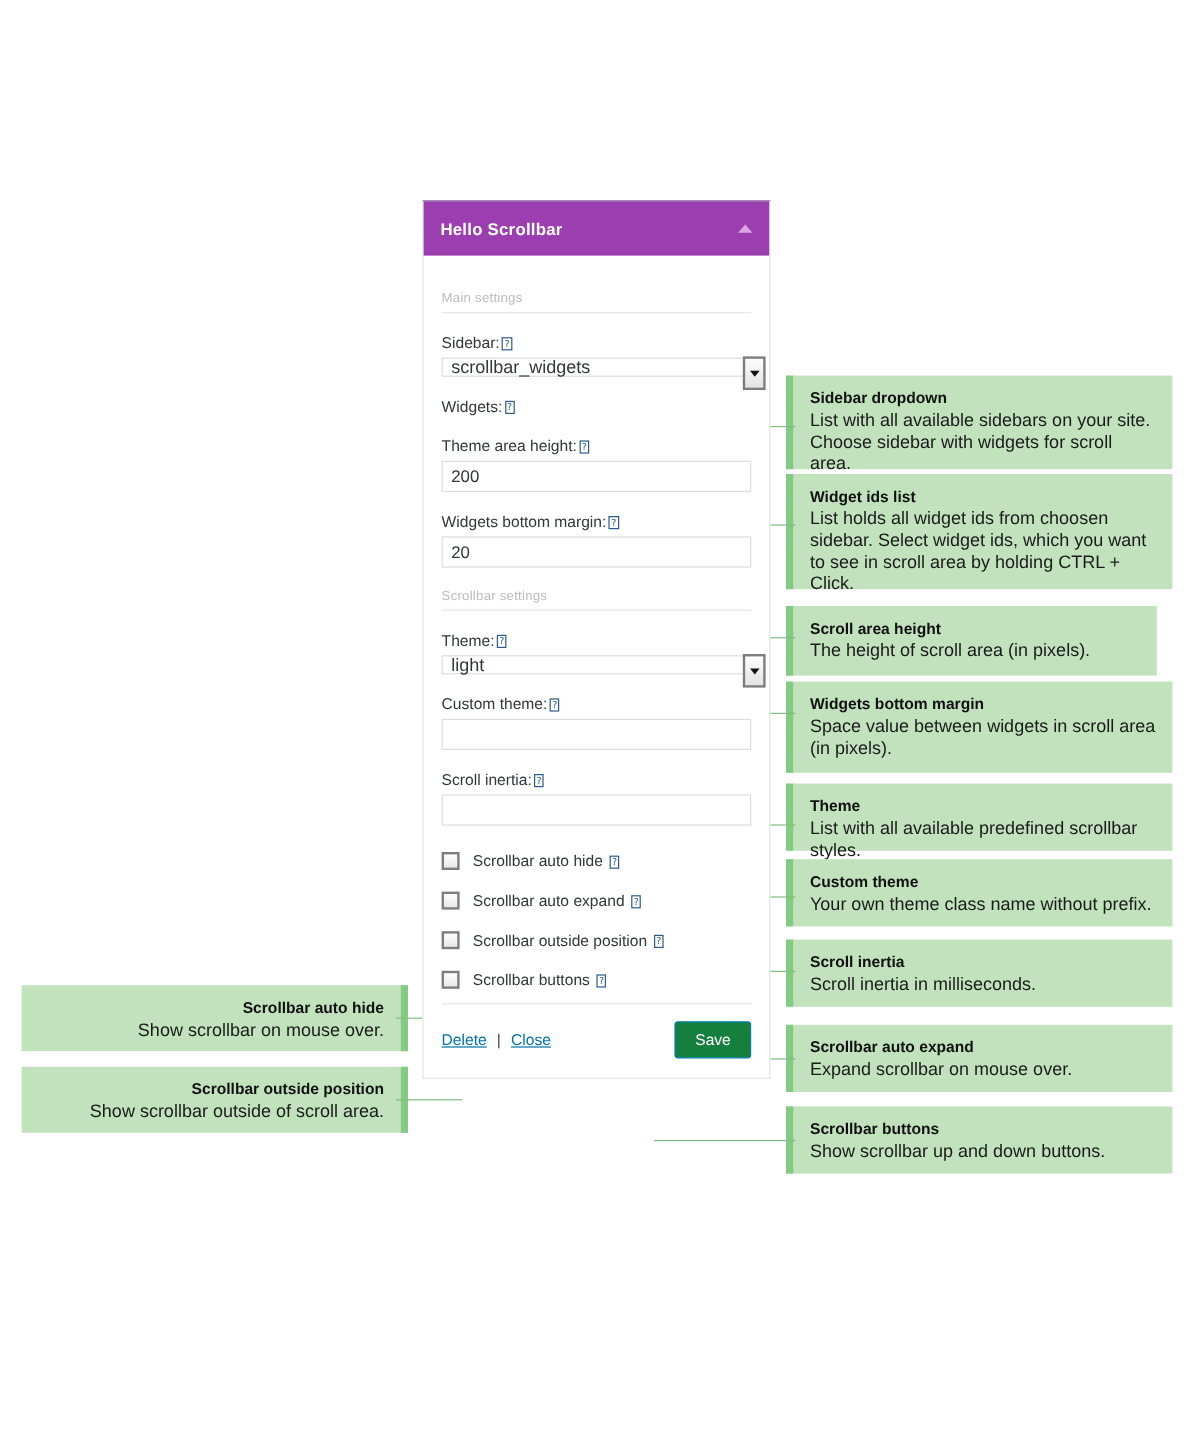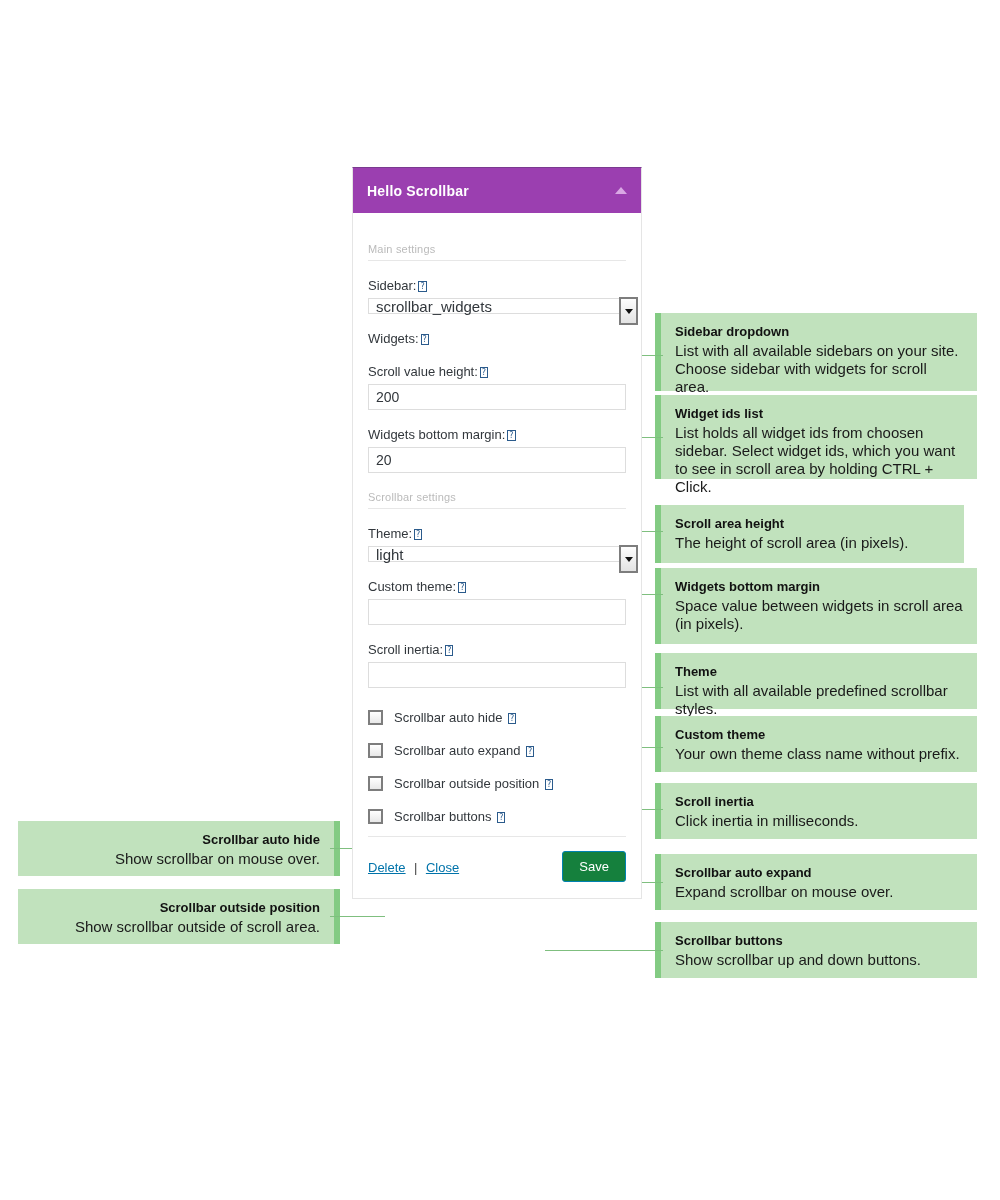--- a/index.html
+++ b/index.html
@@ -178,21 +178,21 @@
 <div class="conn" style="left:540px;top:809px;width:123px;"></div>
 <div class="conn" style="left:545px;top:882px;width:118px;"></div>
 <div class="conn" style="left:545px;top:950px;width:118px;"></div>
 <div class="conn" style="left:330px;top:848px;width:55px;"></div>
 <div class="conn" style="left:330px;top:916px;width:55px;"></div>
 
 <div class="note right" style="left:655px;top:313px;width:322px;height:78px;">
   <div class="note-title">Sidebar dropdown</div>
   <div class="note-body">List with all available sidebars on your site. Choose sidebar with widgets for scroll area.</div>
 </div>
-<div class="note right" style="left:655px;top:395px;width:322px;height:84px;">
+<div class="note right" style="left:655px;top:395px;width:322px;height:96px;">
   <div class="note-title">Widget ids list</div>
   <div class="note-body">List holds all widget ids from choosen sidebar. Select widget ids, which you want to see in scroll area by holding CTRL + Click.</div>
 </div>
 <div class="note right" style="left:655px;top:505px;width:309px;height:58px;">
   <div class="note-title">Scroll area height</div>
   <div class="note-body">The height of scroll area (in pixels).</div>
 </div>
 <div class="note right" style="left:655px;top:568px;width:322px;height:76px;">
   <div class="note-title">Widgets bottom margin</div>
   <div class="note-body">Space value between widgets in scroll area (in pixels).</div>
@@ -200,21 +200,21 @@
 <div class="note right" style="left:655px;top:653px;width:322px;height:56px;">
   <div class="note-title">Theme</div>
   <div class="note-body">List with all available predefined scrollbar styles.</div>
 </div>
 <div class="note right" style="left:655px;top:716px;width:322px;height:56px;">
   <div class="note-title">Custom theme</div>
   <div class="note-body">Your own theme class name without prefix.</div>
 </div>
 <div class="note right" style="left:655px;top:783px;width:322px;height:56px;">
   <div class="note-title">Scroll inertia</div>
-  <div class="note-body">Click inertia in milliseconds.</div>
+  <div class="note-body">Scroll inertia in milliseconds.</div>
 </div>
 <div class="note right" style="left:655px;top:854px;width:322px;height:56px;">
   <div class="note-title">Scrollbar auto expand</div>
   <div class="note-body">Expand scrollbar on mouse over.</div>
 </div>
 <div class="note right" style="left:655px;top:922px;width:322px;height:56px;">
   <div class="note-title">Scrollbar buttons</div>
   <div class="note-body">Show scrollbar up and down buttons.</div>
 </div>
 
@@ -247,21 +247,21 @@
             <span class="caret"></span>
           </div>
       </div>
     </div>
 
     <div class="field" style="margin-bottom:16px;">
       <label class="field-label"><span>Widgets:</span><span class="help">?</span></label>
     </div>
 
     <div class="field" style="margin-bottom:16px;">
-      <label class="field-label"><span>Scroll value height:</span><span class="help">?</span></label>
+      <label class="field-label"><span>Theme area height:</span><span class="help">?</span></label>
       <input class="txt-input" type="text" value="200" style="">
     </div>
 
     <div class="field" style="margin-bottom:0;">
       <label class="field-label"><span>Widgets bottom margin:</span><span class="help">?</span></label>
       <input class="txt-input" type="text" value="20" style="">
     </div>
 
     <div class="section-head" style="margin-top:18px;">Scrollbar settings</div>
 

